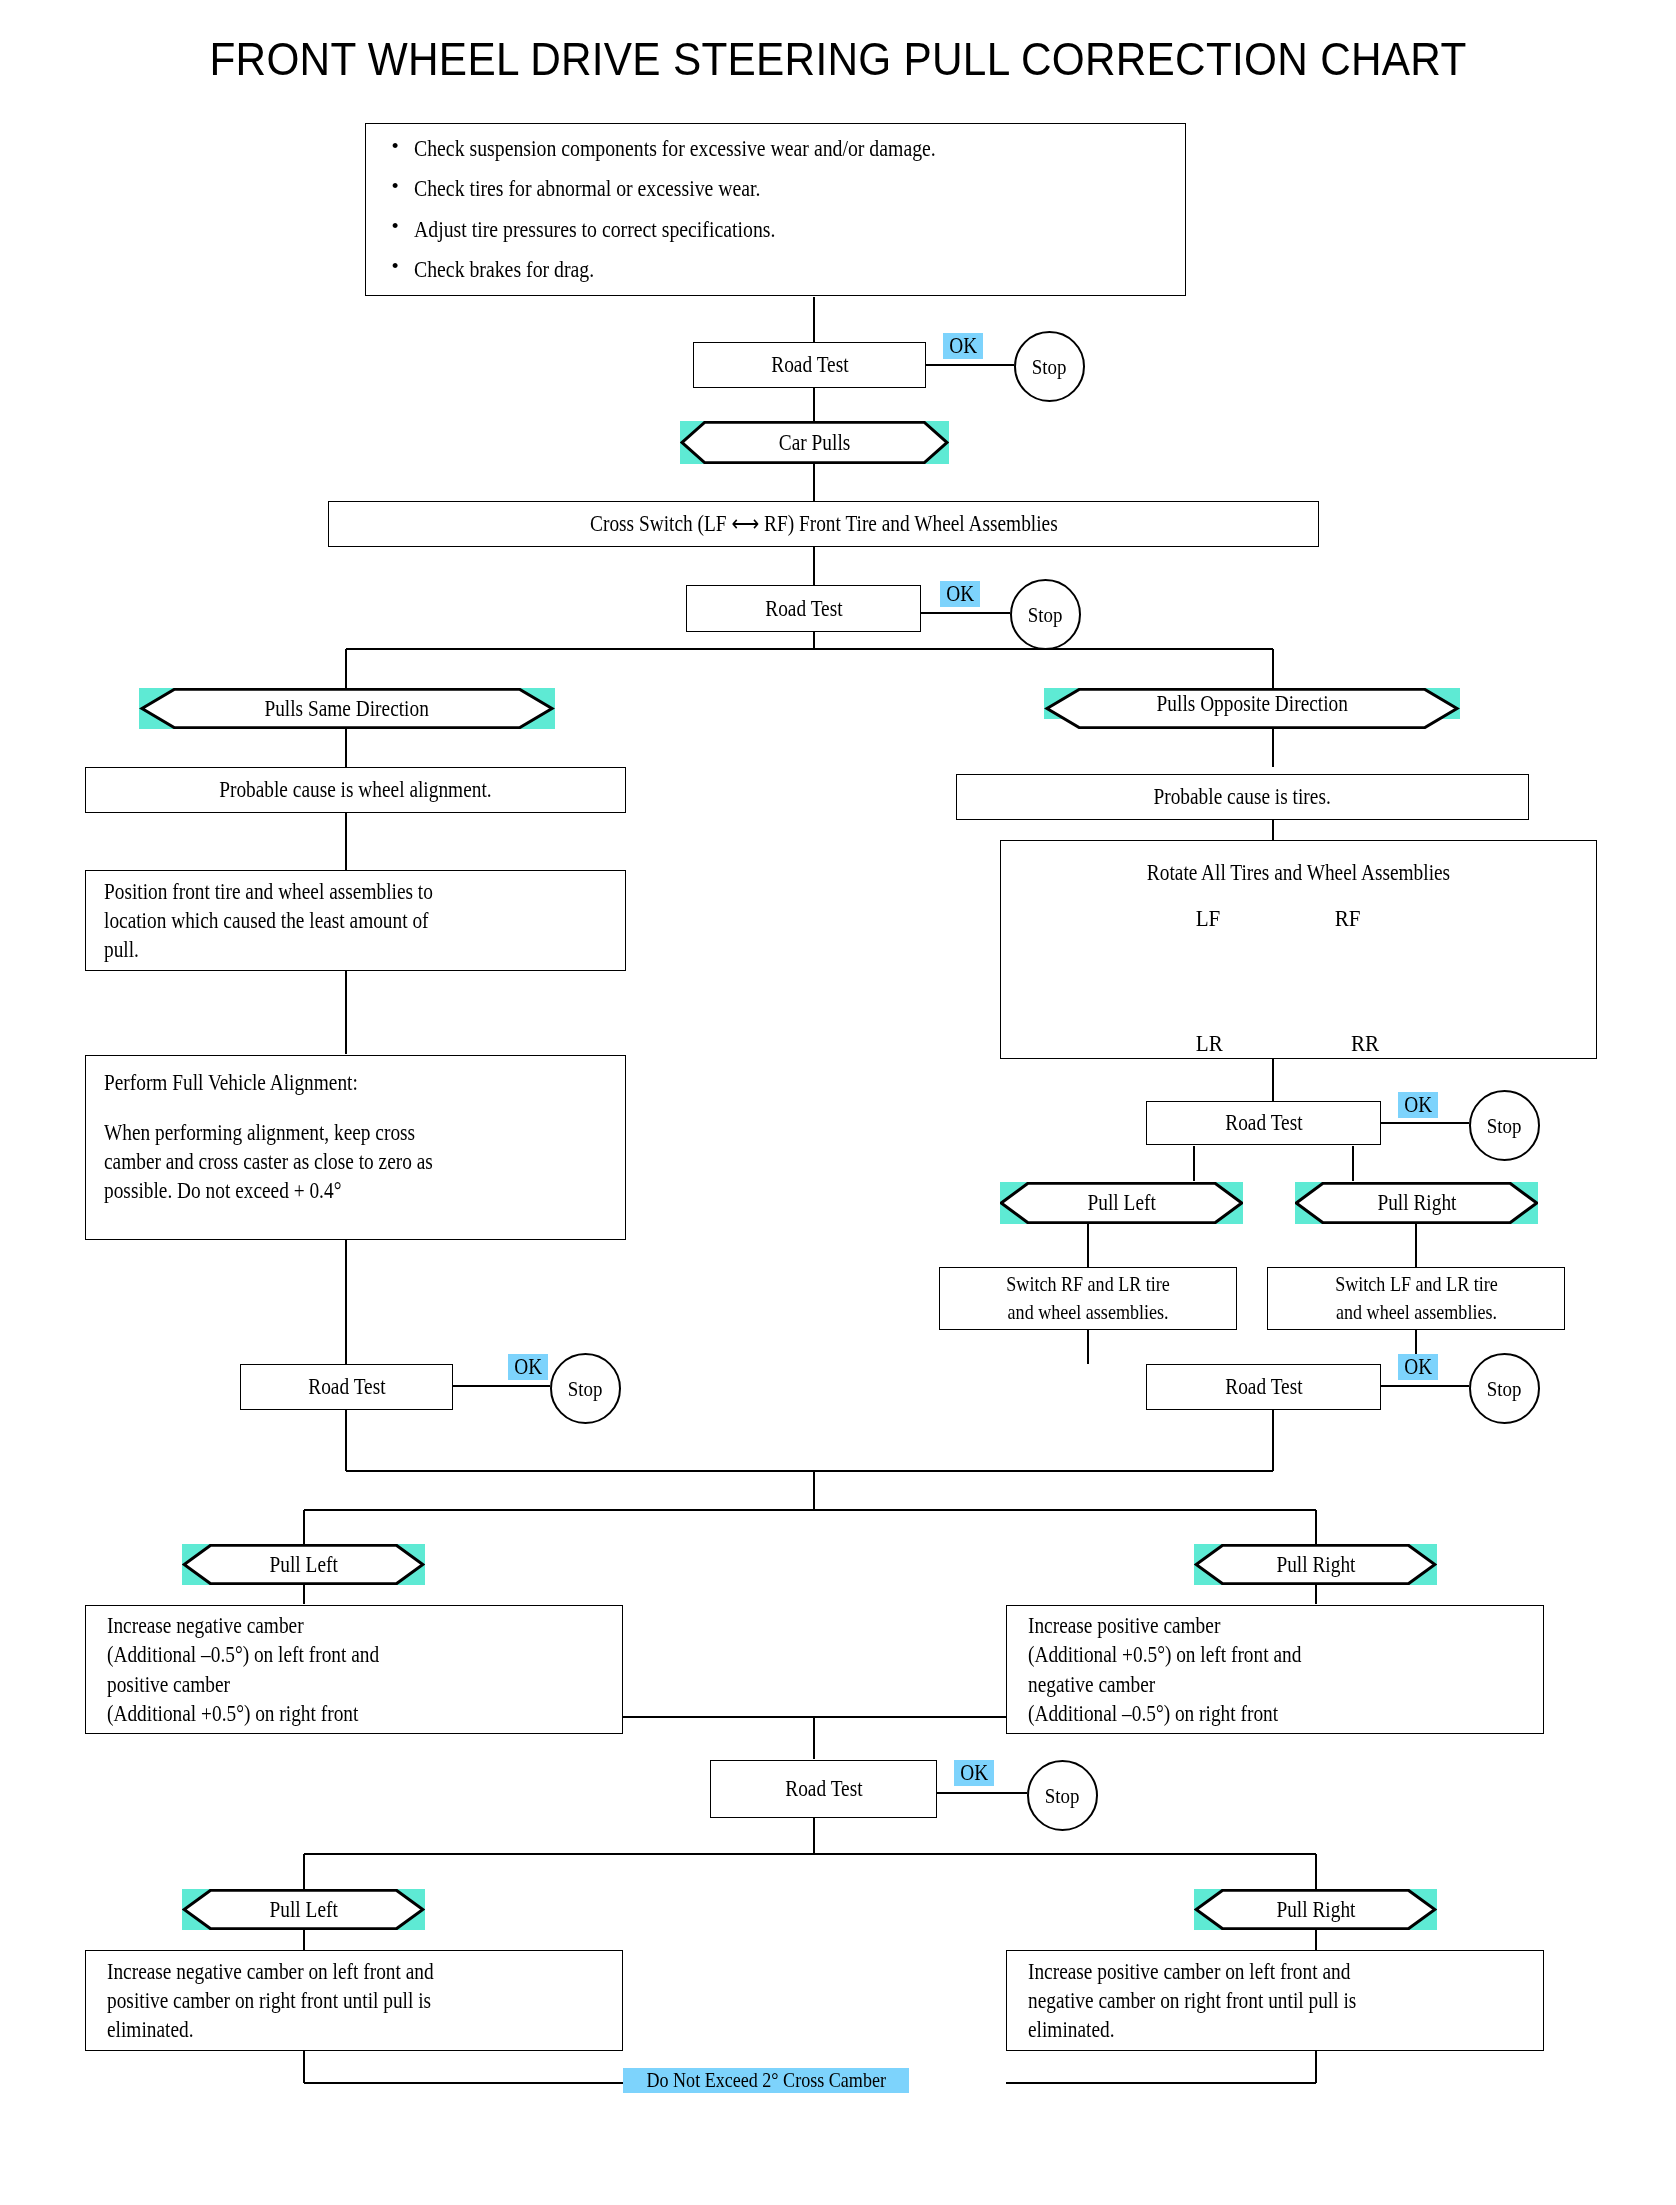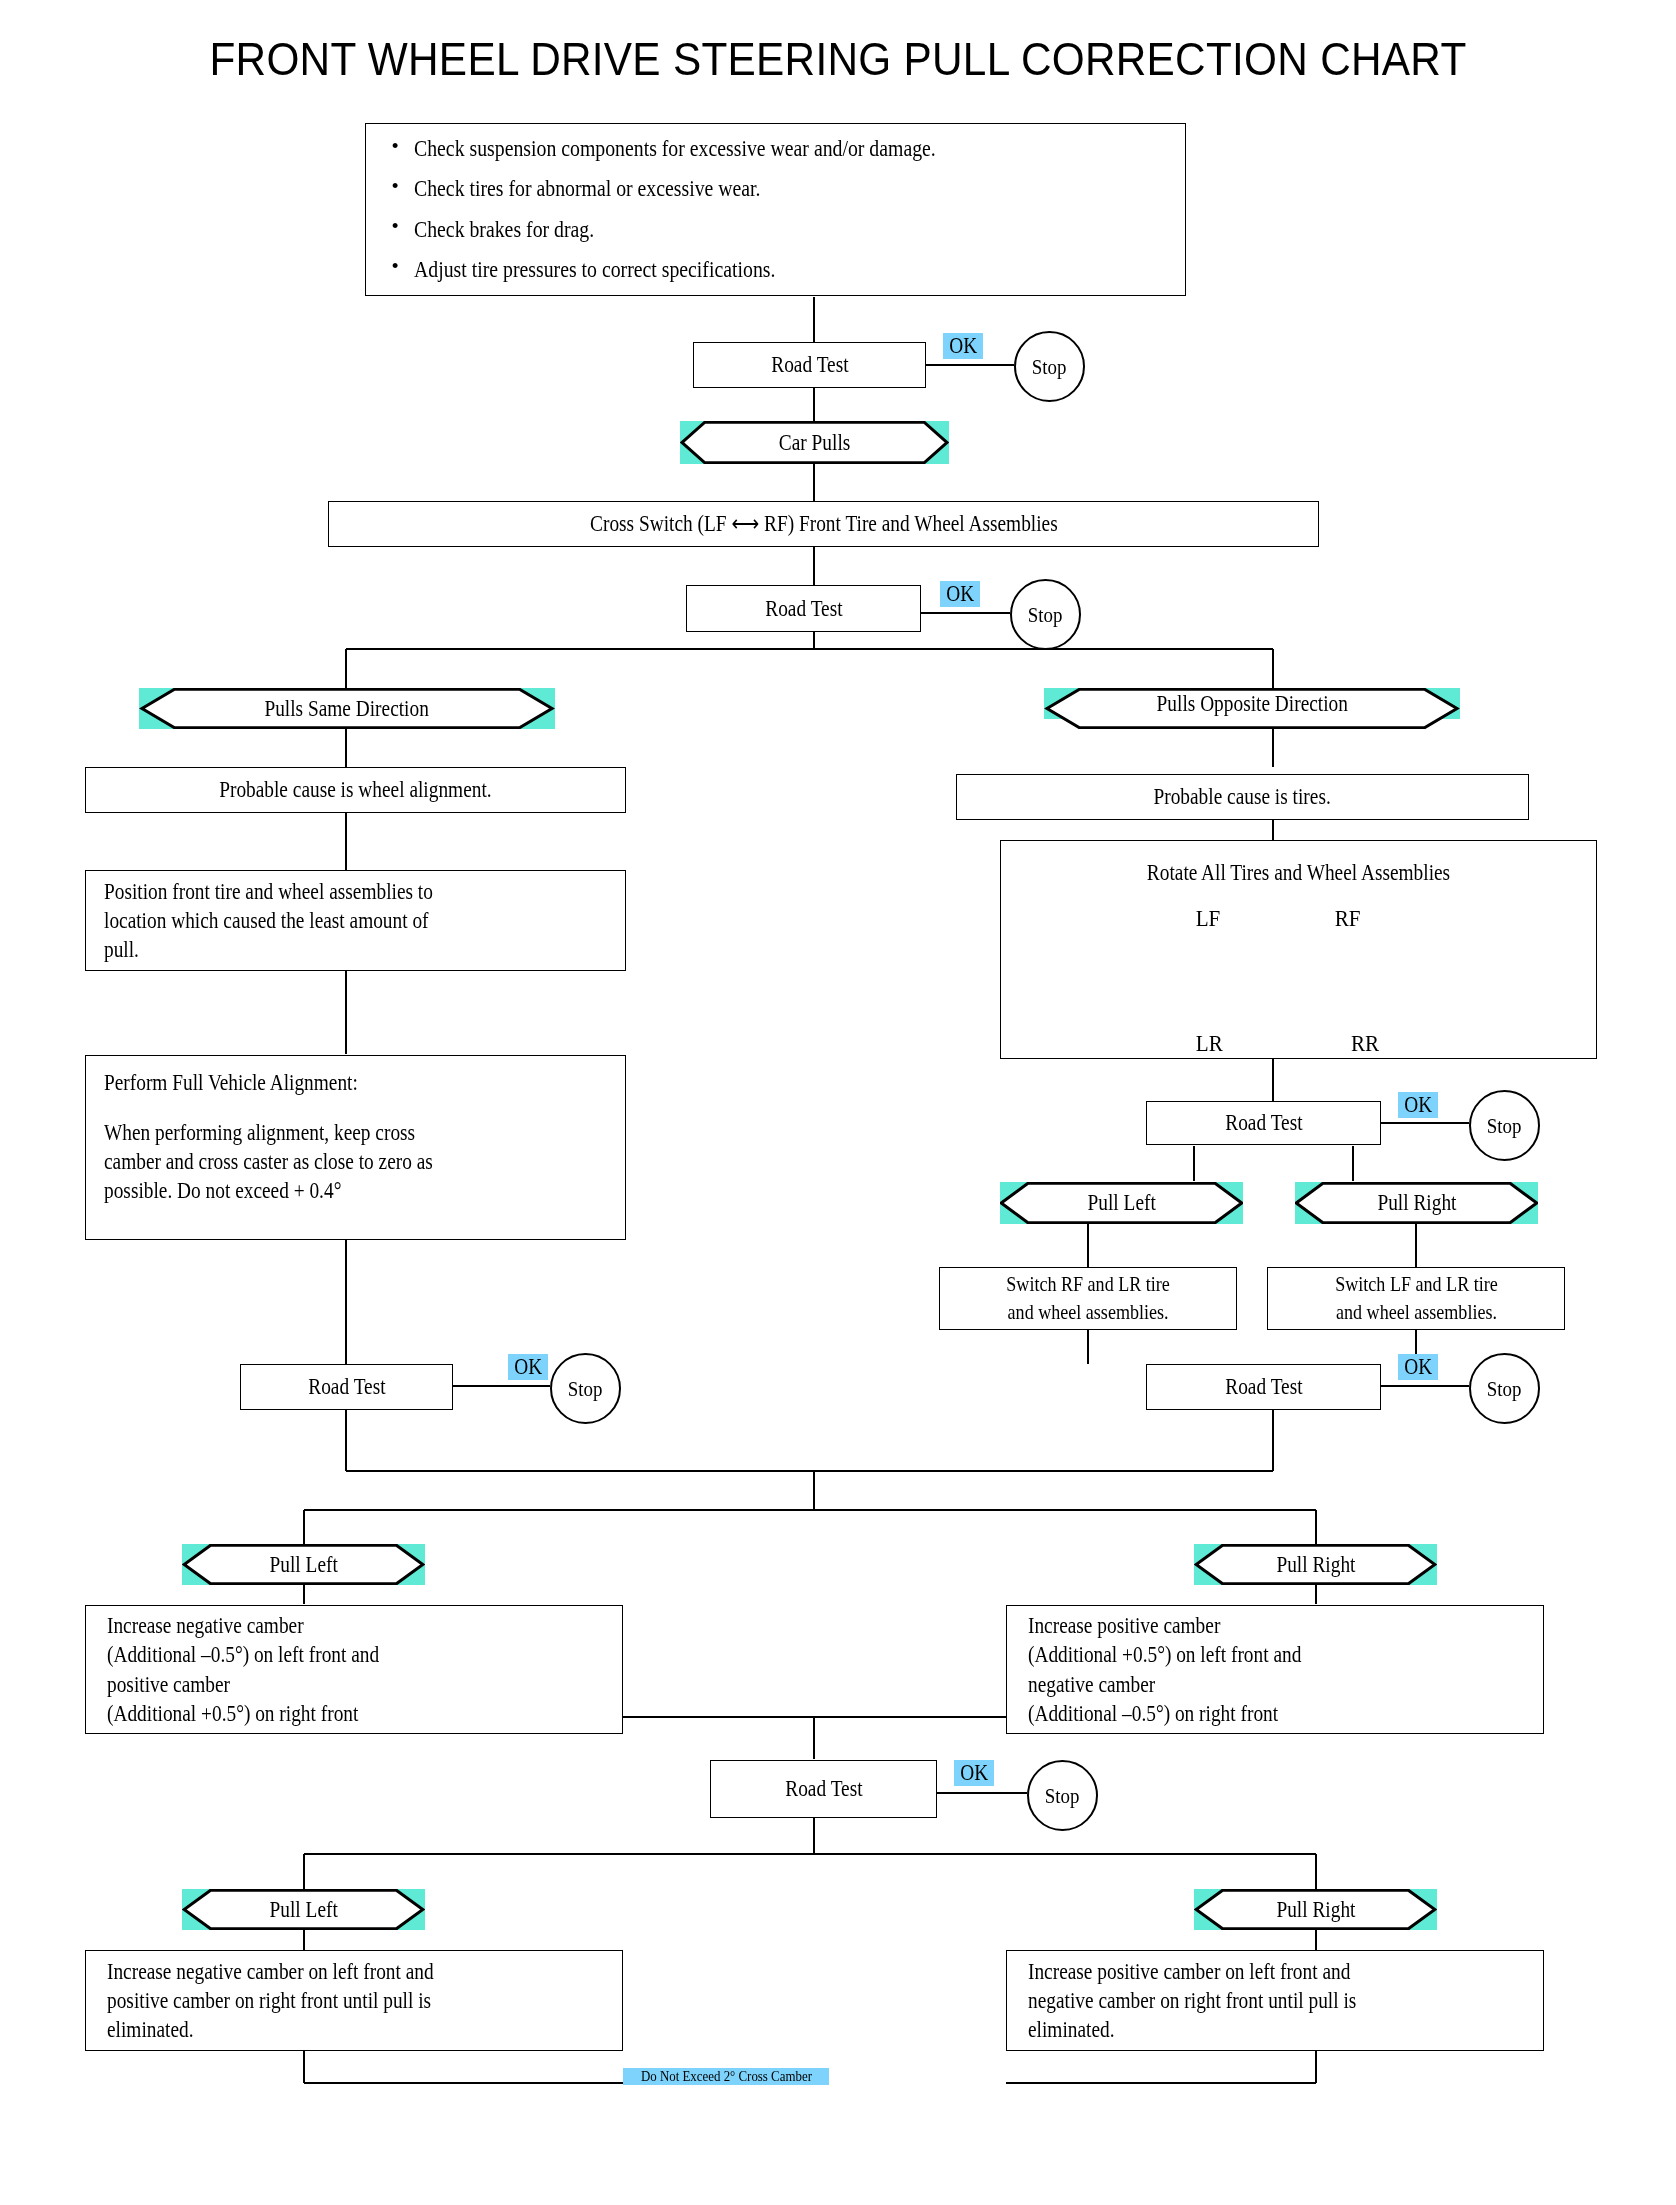--- a/index.html
+++ b/index.html
@@ -221,22 +221,22 @@
       <line x1="2176" y1="1702" x2="2047" y2="1508" marker-end="url(#ah)"></line>
     </g>
   </svg>
 
   <div class="title">FRONT WHEEL DRIVE STEERING PULL CORRECTION CHART</div>
 
   <div class="node box left" style="left:365px; top:123px; width:821px; height:173px; padding:13.4px 20.7px;">
     <ul class="bullets">
       <li><i>Check suspension components for excessive wear and/or damage.</i></li>
       <li><i>Check tires for abnormal or excessive wear.</i></li>
+      <li><i>Adjust tire pressures to correct specifications.</i></li>
       <li><i>Check brakes for drag.</i></li>
-      <li><i>Adjust tire pressures to correct specifications.</i></li>
     </ul>
   </div>
 
   <div class="node box center" style="left:693px; top:342px; width:233px; height:46px;">
     <span class="txt">Road Test</span>
   </div>
   <div class="flabel" style="left:943px; top:333px;">
     <span>OK</span>
   </div>
   <div class="stop" style="left:1014px; top:331px; width:67px; height:67px;">
@@ -419,18 +419,18 @@
     <span class="txt">Increase negative camber on left front and
 positive camber on right front until pull is
 eliminated.</span>
   </div>
   <div class="node box left" style="left:1006px; top:1950px; width:538px; height:101px; padding:6px 20.7px;">
     <span class="txt">Increase positive camber on left front and
 negative camber on right front until pull is
 eliminated.</span>
   </div>
 
-  <div class="flabel" style="left:623px; top:2068px; font-size:15px;">
+  <div class="flabel" style="left:623px; top:2068px; font-size:21px;">
     <span>Do Not Exceed 2° Cross Camber</span>
   </div>
 
 </div>
 
 
 </body></html>

